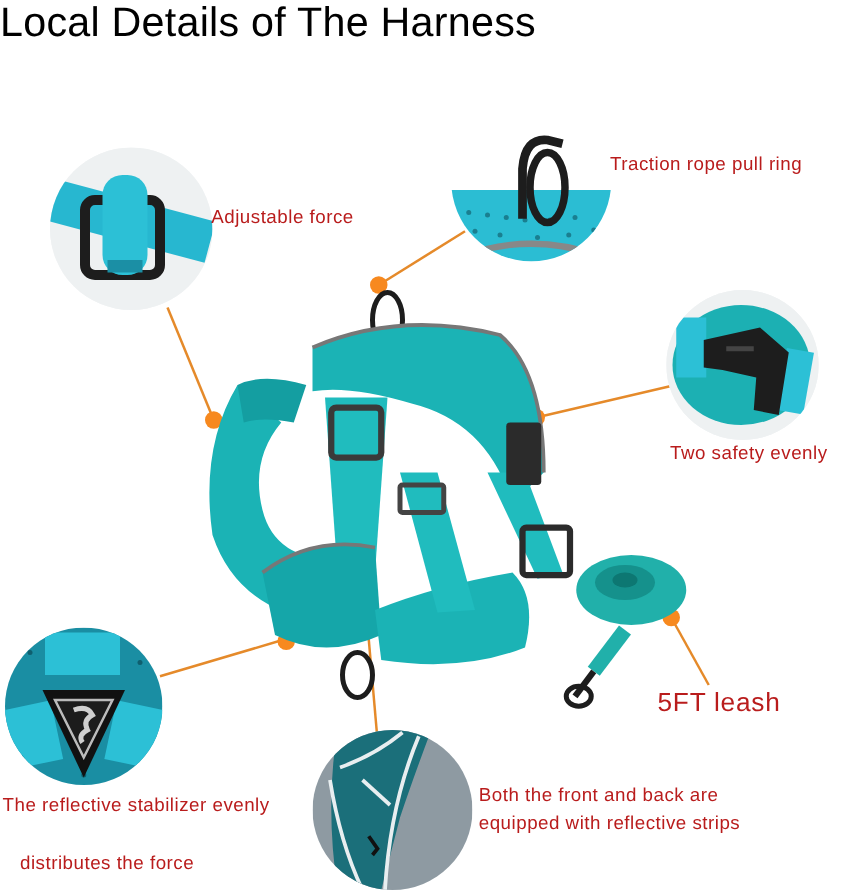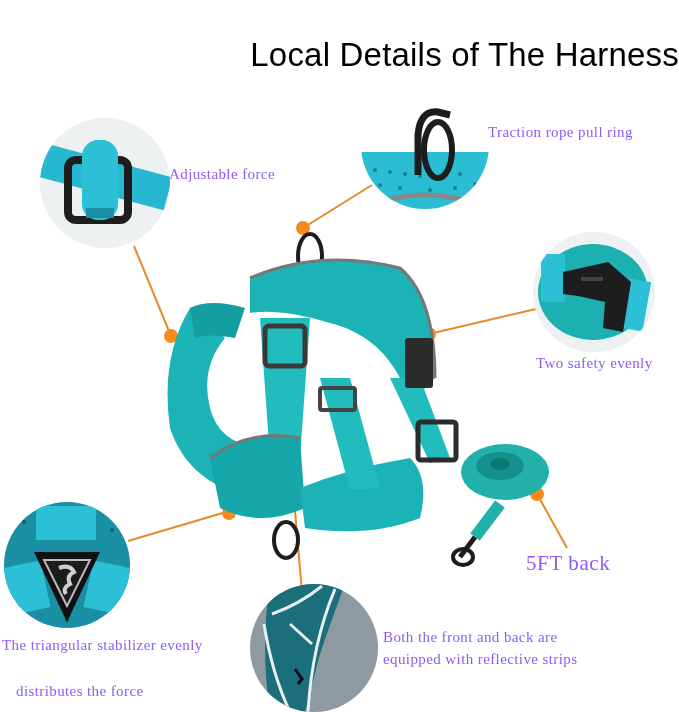--- a/index.html
+++ b/index.html
@@ -1,22 +1,22 @@
 <!DOCTYPE html>
 <html><head>
   <meta charset="utf-8">
   <style>
     * { box-sizing: border-box; margin: 0; padding: 0; }
     html, body { width: 679px; height: 712px; background: #ffffff; overflow: hidden; }
     body { position: relative; font-family: "Liberation Sans", sans-serif; color: #111; }
     .title {
-      position: absolute; left: 0; top: 0; width: 679px; text-align: right;
-      font-size: 33px; line-height: 36px; color: #000; letter-spacing: 0.2px; margin-top: 37px;
+      position: absolute; left: 0; top: 0; width: 679px; text-align: left;
+      font-size: 33px; line-height: 36px; color: #000; letter-spacing: 0.2px;
     }
-    .label { position: absolute; font-size: 15px; line-height: 22px; color: #8b5cf6; letter-spacing: 0.4px; font-family: Liberation Serif, serif; }
+    .label { position: absolute; font-size: 15px; line-height: 22px; color: #b91c1c; letter-spacing: 0.4px; }
     .label.big { font-size: 21px; letter-spacing: 0.6px; }
     .circle {
       position: absolute; border-radius: 50%; overflow: hidden; background: #f2f4f5;
     }
     .circle svg, .main svg { display: block; }
     .lines { position: absolute; left: 0; top: 0; width: 679px; height: 712px; pointer-events: none; }
     .main { position: absolute; }
   </style>
 </head>
 <body>
@@ -129,21 +129,21 @@
 <div class="main" style="left:450px;top:432px;width:110px;height:140px;">
   <svg width="110" height="140" viewBox="0 0 110 140">
     <ellipse cx="55" cy="40" rx="44" ry="28" fill="#21b0aa"></ellipse>
     <ellipse cx="50" cy="34" rx="24" ry="14" fill="#15918c"></ellipse>
     <ellipse cx="50" cy="32" rx="10" ry="6" fill="#0d7772"></ellipse>
     <path d="M50 72 L25 105" stroke="#21b0aa" stroke-width="12"></path>
     <path d="M25 105 L10 125" stroke="#1d1d1d" stroke-width="5"></path>
     <ellipse cx="13" cy="125" rx="10" ry="8" stroke="#1d1d1d" stroke-width="4" fill="none"></ellipse>
   </svg>
 </div>
-<div class="label big" style="left:526px;top:552px;">5FT back</div>
+<div class="label big" style="left:526px;top:552px;">5FT leash</div>
 
 <div class="circle" style="left:4px;top:502px;width:126px;height:126px;">
   <svg width="126" height="126" viewBox="0 0 126 126">
     <rect x="0" y="0" width="126" height="126" fill="#1a8ea3"></rect>
     <g fill="#0f5f6f">
       <circle cx="20" cy="20" r="2"></circle>
         <circle cx="40" cy="12" r="2"></circle>
         <circle cx="90" cy="14" r="2"></circle>
       <circle cx="108" cy="28" r="2"></circle>
         <circle cx="14" cy="104" r="2"></circle>
@@ -151,21 +151,21 @@
       <circle cx="63" cy="118" r="2"></circle>
     </g>
     <rect x="32" y="4" width="60" height="34" fill="#2cc0d6"></rect>
     <rect x="0" y="62" width="42" height="48" fill="#2cc0d6" transform="rotate(-12 21 86)"></rect>
     <rect x="84" y="62" width="42" height="48" fill="#2cc0d6" transform="rotate(12 105 86)"></rect>
     <path d="M63 120 L30 50 L96 50 Z" fill="#111"></path>
     <path d="M63 104 L40 58 L86 58 Z" fill="#1c1c1c" stroke="#bbb" stroke-width="2"></path>
     <path d="M55 66 Q66 62 70 70 Q62 74 66 82 Q58 86 62 92" stroke="#cfcfcf" stroke-width="4" fill="none"></path>
   </svg>
 </div>
-<div class="label" style="left:2px;top:634px;">The triangular stabilizer evenly</div>
+<div class="label" style="left:2px;top:634px;">The reflective stabilizer evenly</div>
 <div class="label" style="left:2px;top:680px;margin-left:14px;">distributes the force</div>
 
 <div class="circle" style="left:250px;top:584px;width:128px;height:128px;">
   <svg width="128" height="128" viewBox="0 0 128 128">
     <rect x="0" y="0" width="128" height="128" fill="#8e9aa2"></rect>
     <path d="M20 0 L95 0 Q80 40 70 70 L55 128 L20 128 Q10 60 20 0 Z" fill="#1b6f7a"></path>
     <path d="M22 30 Q50 20 72 2" stroke="#e8eef0" stroke-width="3" fill="none"></path>
     <path d="M40 40 L62 60" stroke="#e8eef0" stroke-width="3" fill="none"></path>
     <path d="M85 5 Q62 60 58 128" stroke="#e8eef0" stroke-width="3" fill="none"></path>
     <path d="M14 40 Q22 90 40 128" stroke="#e8eef0" stroke-width="3" fill="none"></path>

